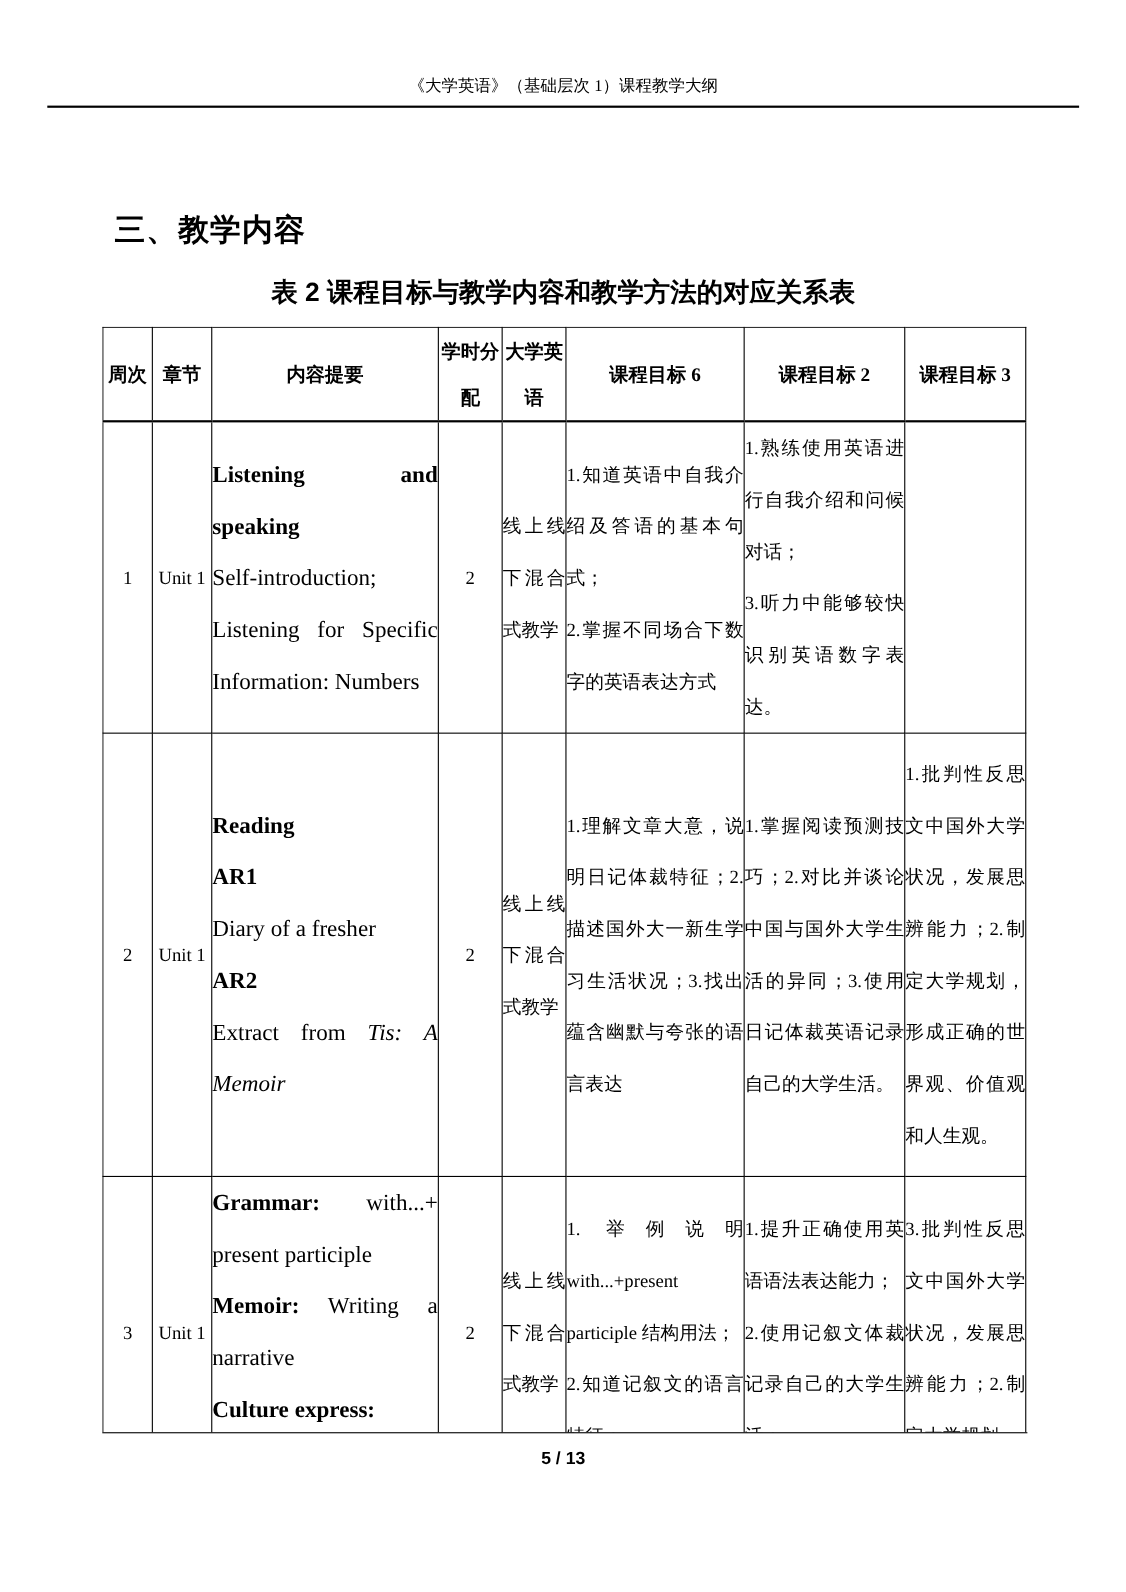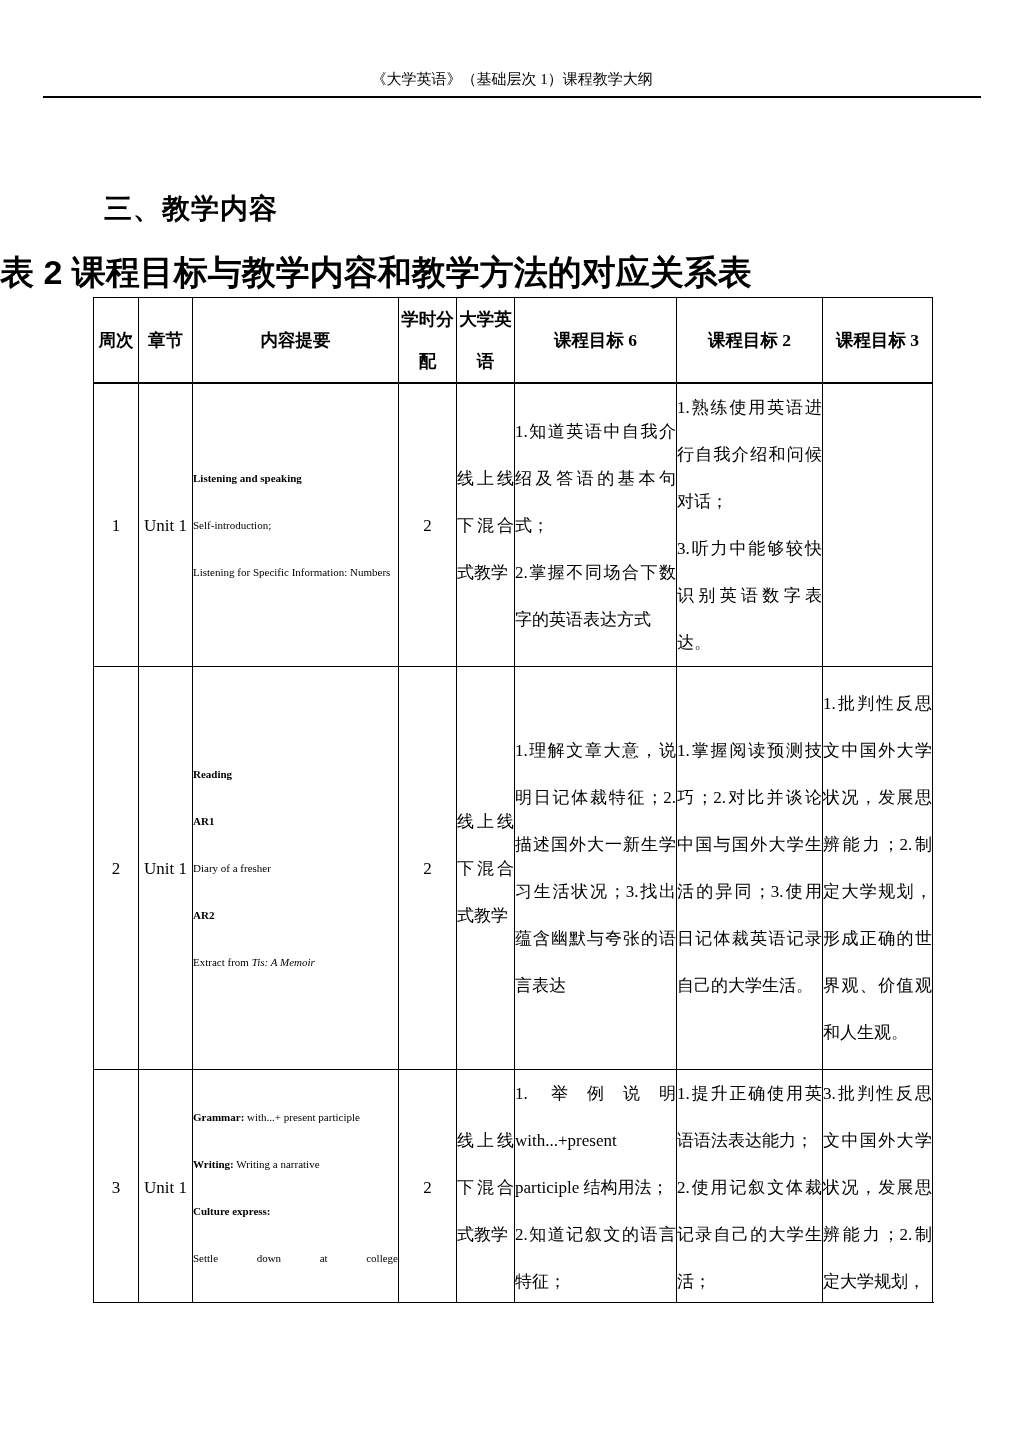--- a/index.html
+++ b/index.html
@@ -31,21 +31,22 @@
     font-size: 28px;
     font-weight: bold;
     font-family: "Liberation Sans", "DejaVu Sans", sans-serif;
     letter-spacing: 1px;
   }
   .table-title {
     position: absolute;
     top: 250px;
     left: 0;
     width: 100%;
-    font-size: 34px;
+    text-align: center;
+    font-size: 24px;
     font-weight: bold;
     font-family: "Liberation Sans", "DejaVu Sans", sans-serif;
   }
   .table-wrap {
     position: absolute;
     top: 297px;
     left: 93px;
     width: 841px;
     height: 1006px;
     overflow: hidden;
@@ -68,21 +69,21 @@
     font-weight: bold;
     font-size: 17.5px;
     line-height: 42px;
     padding: 0 6px;
     border-bottom: 2.5px solid #000 !important;
   }
   tbody td { font-size: 17px; line-height: 47px; }
   tbody tr:nth-child(1) { height: 281px; }
   tbody tr:nth-child(2) { height: 403px; }
   .cell-center  { text-align: center; padding: 0 8px; }
-  .cell-content { text-align: justify; text-justify: inter-ideograph; padding: 10px 10px; font-size: 11px; }
+  .cell-content { text-align: justify; text-justify: inter-ideograph; padding: 10px 10px; font-size: 21px; }
   .cell-method  { text-align: justify; text-justify: inter-ideograph; padding: 10px 9px; }
   .cell-obj     { text-align: justify; text-justify: inter-ideograph; padding: 10px 8px; }
   .cell-content p, .cell-obj p { margin: 0; }
   .run-b { font-weight: bold; }
   .run-i { font-style: italic; }
   .jl { text-align-last: justify; }
   .page-number {
     position: absolute;
     top: 1318px;
     left: 0;
@@ -171,21 +172,21 @@
             </td>
             <td class="cell-obj">
               <p>1.批判性反思文中国外大学状况，发展思辨能力；2.制定大学规划，形成正确的世界观、价值观和人生观。</p>
             </td>
           </tr>
           <tr>
             <td class="cell-center">3</td>
             <td class="cell-center">Unit 1</td>
             <td class="cell-content">
               <p><span class="run-b">Grammar:</span><span> with...+ present participle</span></p>
-              <p><span class="run-b">Writing:</span><span> Writing a narrative</span></p>
+              <p><span class="run-b">Memoir:</span><span> Writing a narrative</span></p>
               <p><span class="run-b">Culture express:</span></p>
               <p class="jl"><span>Settle down at college</span></p>
             </td>
             <td class="cell-center">2</td>
             <td class="cell-method">线上线下混合式教学</td>
             <td class="cell-obj">
               <p>1. 举例说明 with...+present participle 结构用法；</p>
               <p>2.知道记叙文的语言特征；</p>
             </td>
             <td class="cell-obj">
@@ -193,14 +194,15 @@
               <p>2.使用记叙文体裁记录自己的大学生活；</p>
             </td>
             <td class="cell-obj">
               <p>3.批判性反思文中国外大学状况，发展思辨能力；2.制定大学规划，</p>
             </td>
           </tr>
         </tbody>
     </table>
   </div>
 
+  <div class="page-number">5 / 13</div>
 
 </div>
 
 </body></html>

